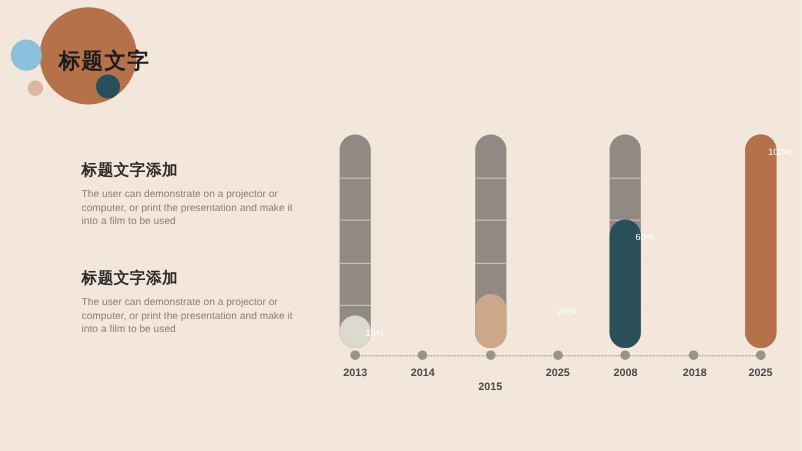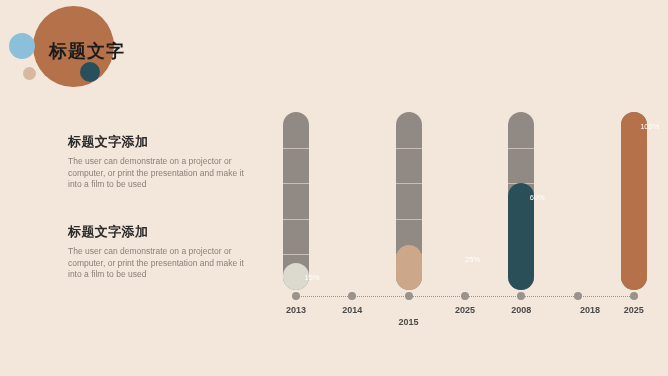--- a/index.html
+++ b/index.html
@@ -196,21 +196,21 @@
           <div class="divider" style="top: 71px; background: rgb(207, 199, 191);"></div>
           <div class="divider" style="top: 107px; background: rgb(207, 199, 191);"></div>
           <div class="divider" style="top: 142px; background: rgb(207, 199, 191);"></div>
         </div>
         <div class="fill" style="height: 107px; background: rgb(43, 79, 89);"></div>
         <div class="fill-label" style="bottom: 88px;">60%</div>
       </div>
       <div class="axis-dot" style="left: 249.2px; background: rgb(154, 147, 140);"></div>
       <div class="axis-label" style="left: 249.2px; color: rgb(74, 74, 74);">2008</div>
       <div class="axis-dot" style="left: 305.5px; background: rgb(154, 147, 140);"></div>
-      <div class="axis-label" style="left: 318px; color: rgb(74, 74, 74);">2018</div>
+      <div class="axis-label" style="left: 307px; color: rgb(74, 74, 74);">2018</div>
       <div class="bar-col" style="left: 348.8px;">
         <div class="track" style="background: rgb(145, 138, 132);">
           <div class="divider" style="top: 36px; background: rgb(207, 199, 191);"></div>
           <div class="divider" style="top: 71px; background: rgb(207, 199, 191);"></div>
           <div class="divider" style="top: 107px; background: rgb(207, 199, 191);"></div>
           <div class="divider" style="top: 142px; background: rgb(207, 199, 191);"></div>
         </div>
         <div class="fill" style="height: 178px; background: rgb(181, 113, 74);"></div>
         <div class="fill-label" style="bottom: 159px;">100%</div>
       </div>

